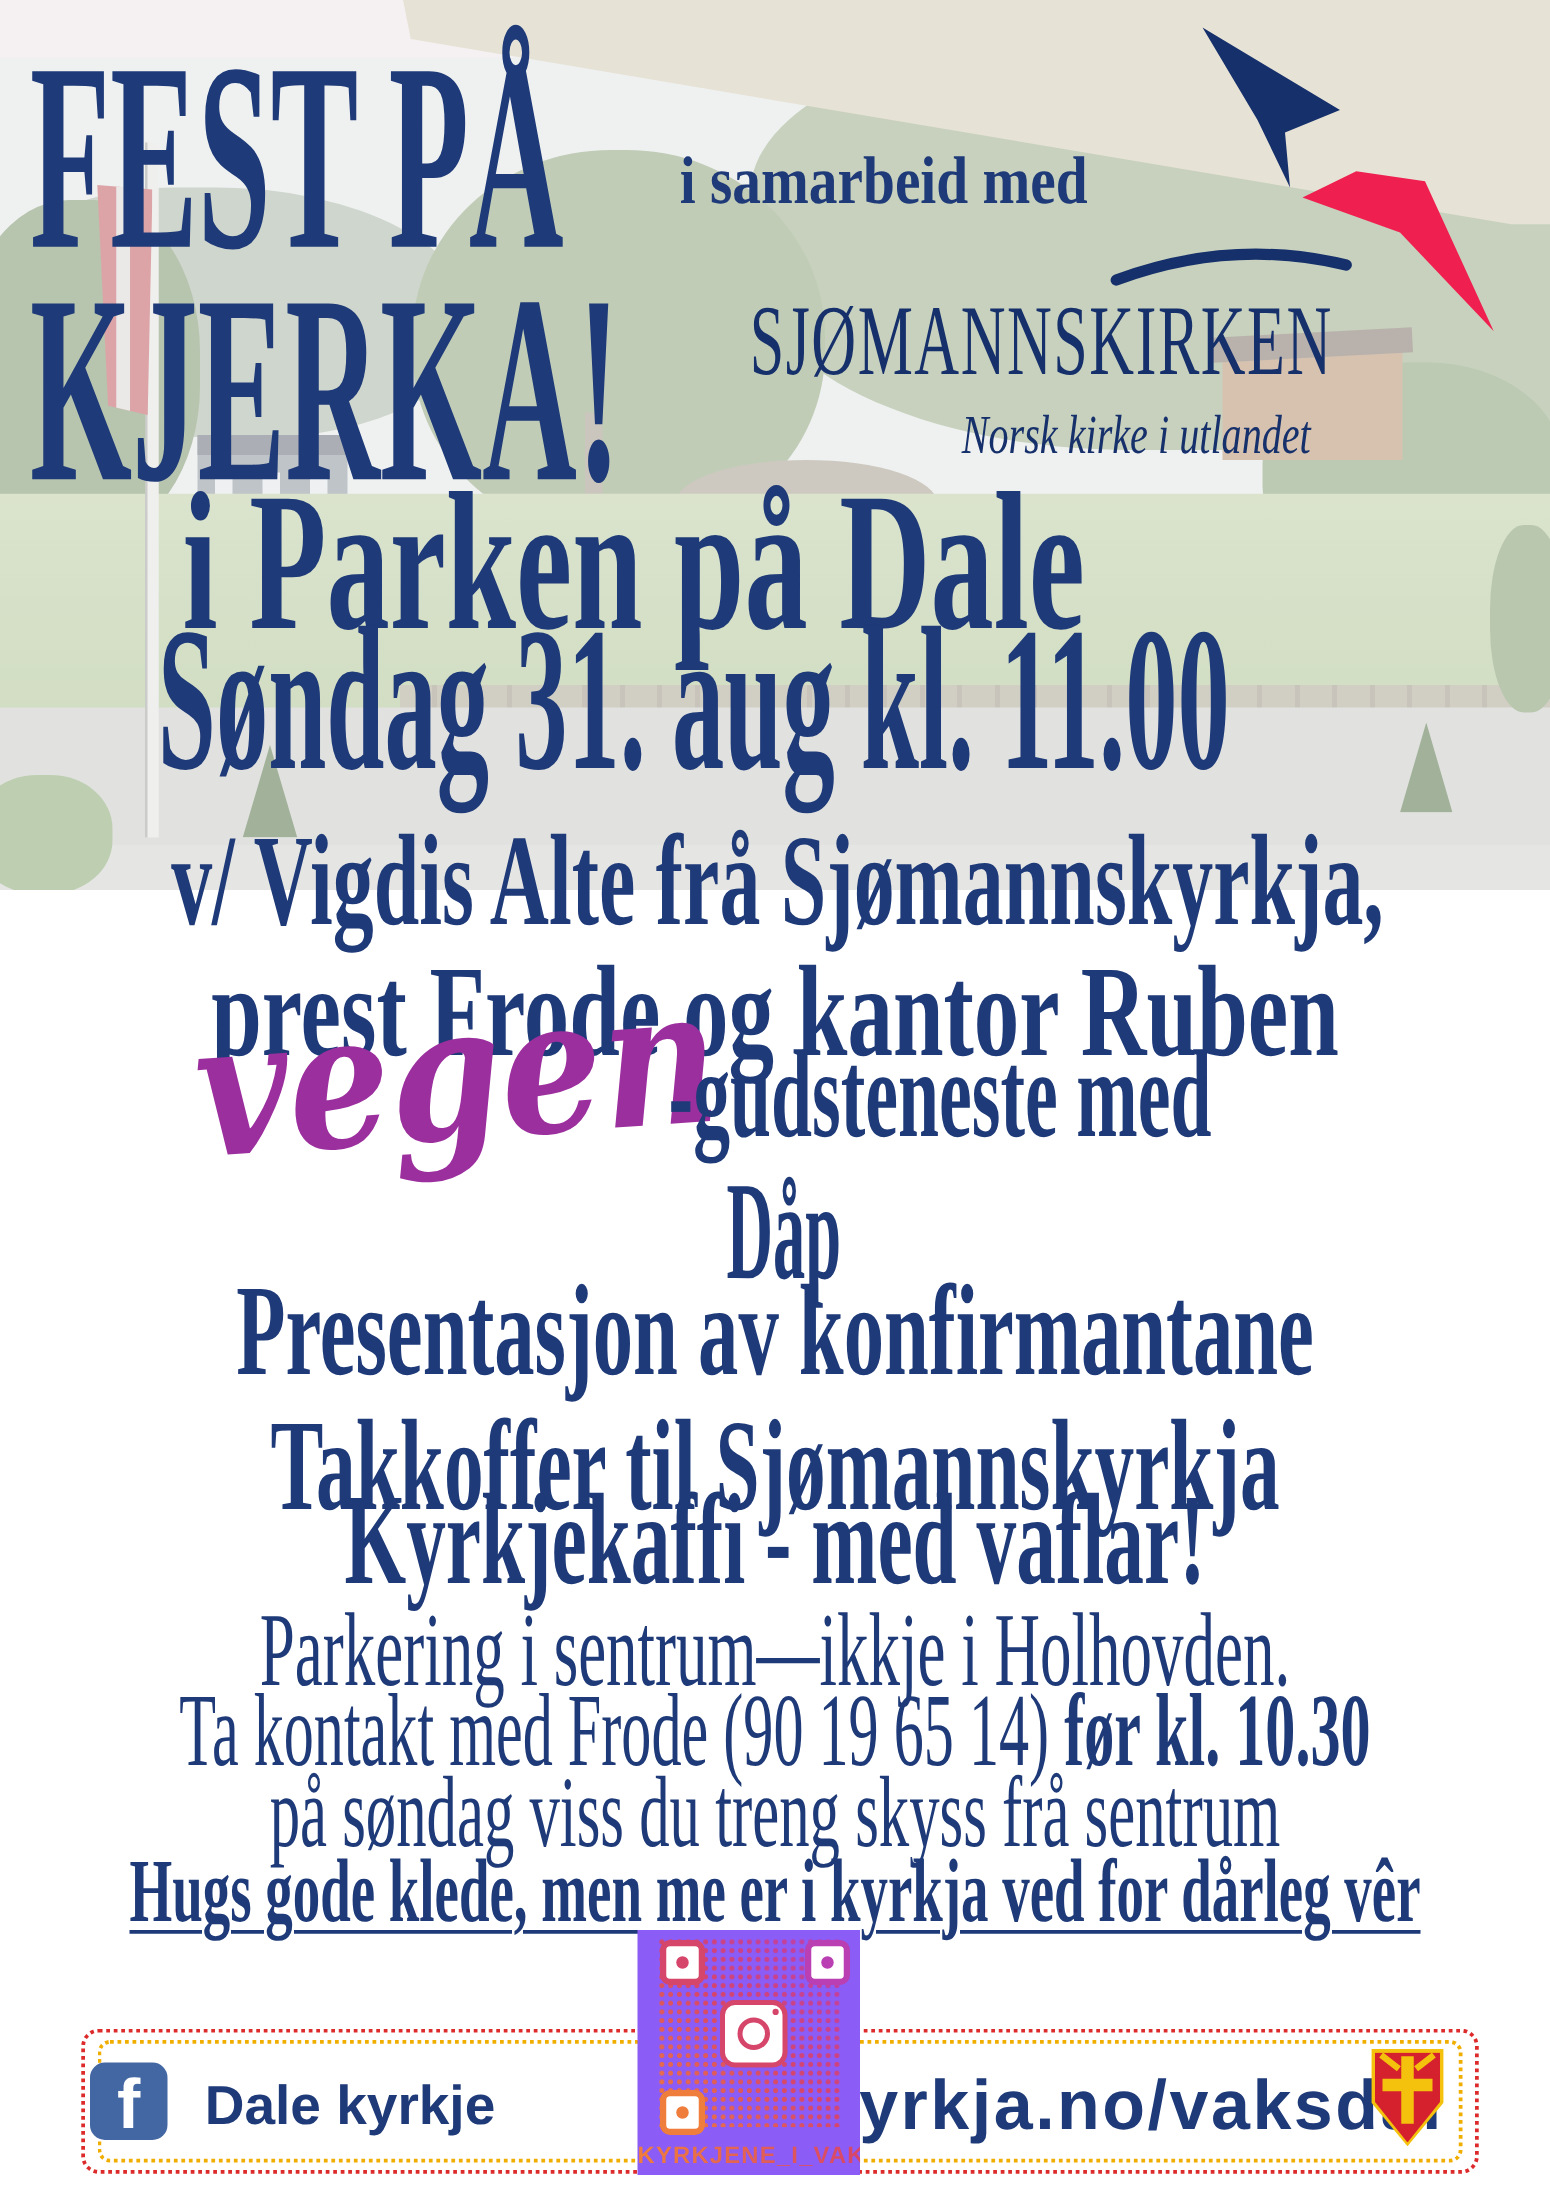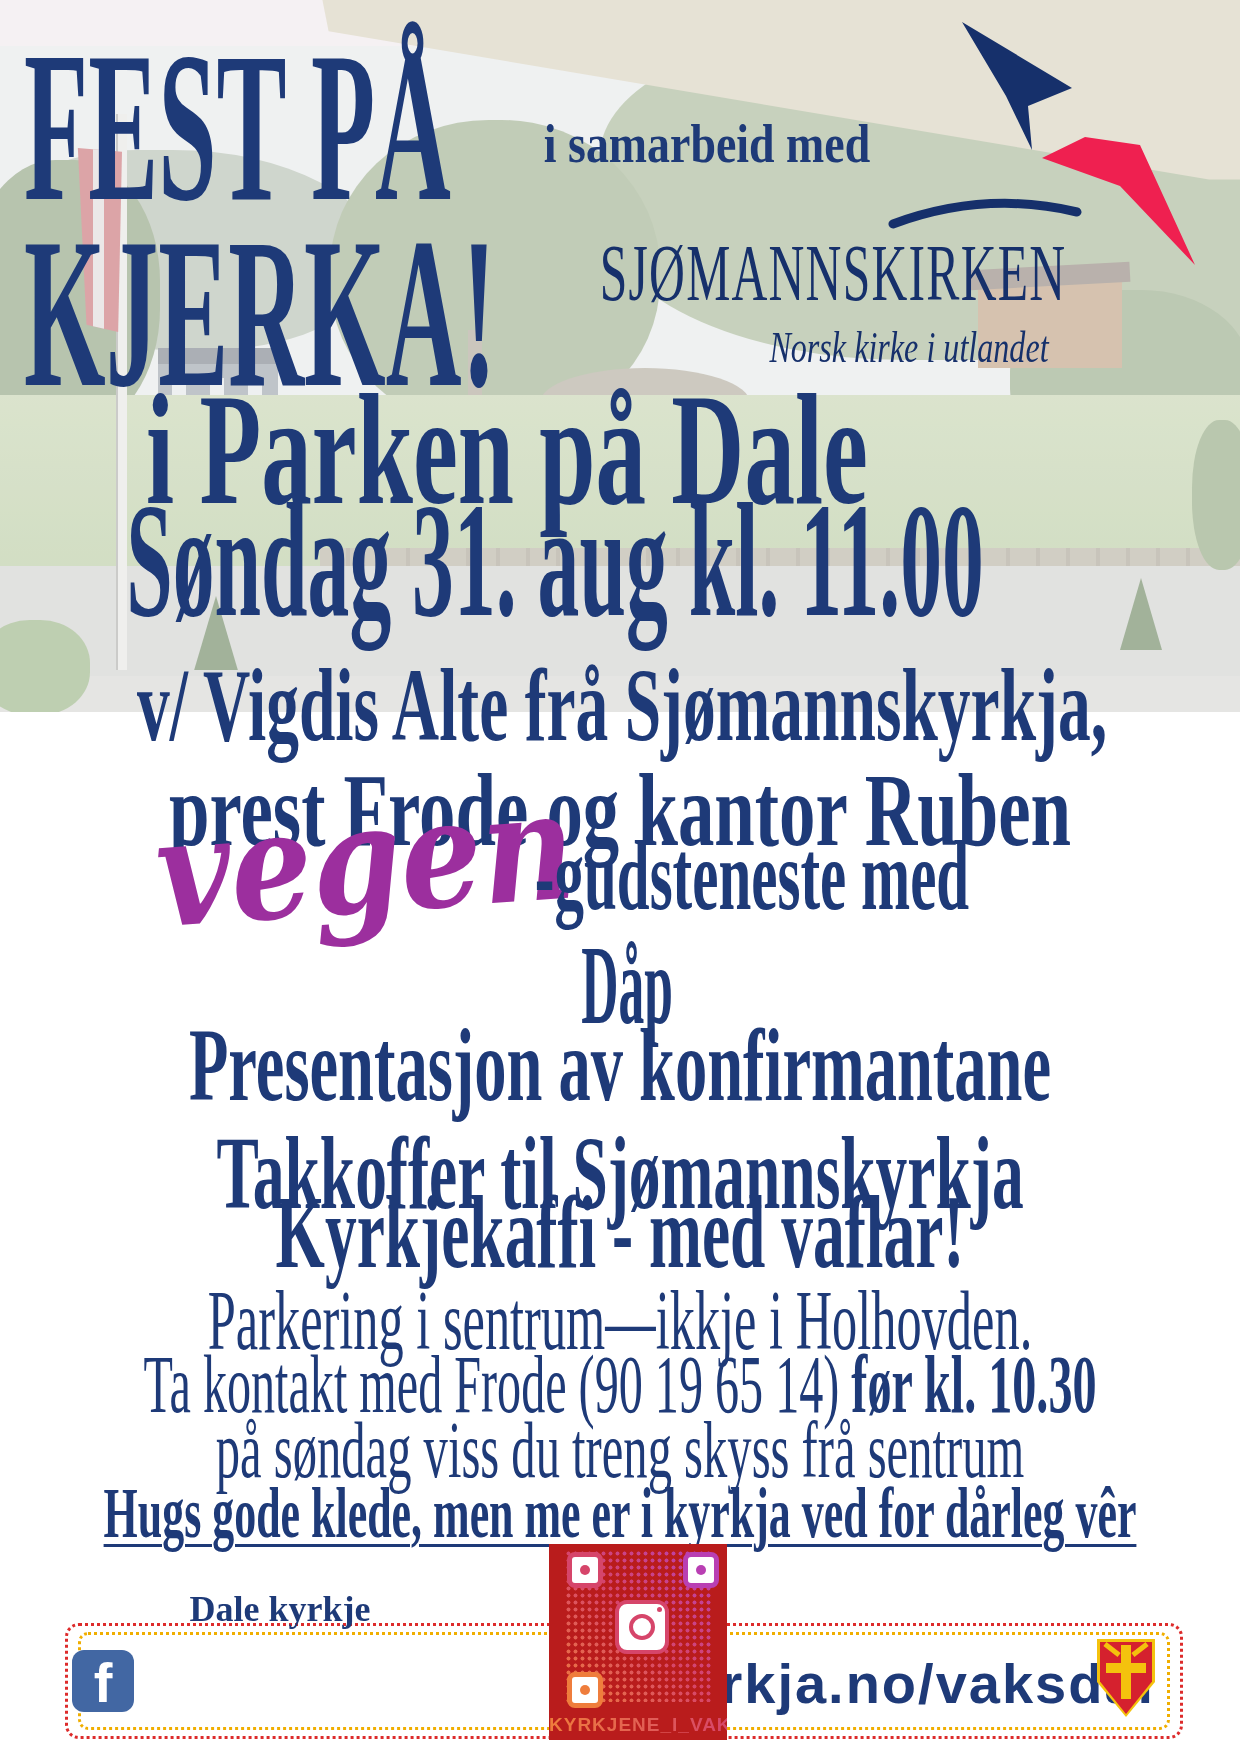--- a/index.html
+++ b/index.html
@@ -45,21 +45,21 @@
   .underlined{text-decoration:underline;text-decoration-thickness:3px;text-underline-offset:7px;}
 
   
   .banner{position:absolute;left:65px;top:1623px;width:1118px;height:116px;}
   .banner .outer{position:absolute;inset:0;border:3px dotted #dd2b2b;border-radius:14px;}
   .banner .inner{position:absolute;left:13px;right:13px;top:9px;bottom:9px;border:3px dotted #f0ae00;border-radius:10px;}
   .fb{position:absolute;left:72px;top:1650px;width:62px;height:62px;background:#4267a3;border-radius:12px;color:#fff;font-family:"Liberation Sans",sans-serif;font-weight:bold;font-size:56px;text-align:center;line-height:66px;}
   .sans-line{position:absolute;white-space:nowrap;line-height:1;font-family:"Liberation Sans",sans-serif;font-weight:bold;color:var(--navy);transform-origin:center top;}
 
   
-  .qr-wrap{position:absolute;left:549px;top:1544px;width:178px;height:196px;background:#b91c1c;text-decoration:underline;}
+  .qr-wrap{position:absolute;left:510px;top:1544px;width:178px;height:196px;background:#8b5cf6;text-decoration:underline;}
   .qr-dots{position:absolute;left:16px;top:6px;width:146px;height:152px;
     background:linear-gradient(225deg,#b93fb3,#d6456a 50%,#ef7d3c);
     -webkit-mask-image:radial-gradient(circle,#000 1.7px,transparent 2.3px);
     -webkit-mask-size:7px 7px;mask-image:radial-gradient(circle,#000 1.7px,transparent 2.3px);mask-size:7px 7px;}
   .finder{position:absolute;width:26px;height:26px;border-radius:8px;background:#fff;}
   .finder i{position:absolute;left:50%;top:50%;width:10px;height:10px;border-radius:50%;transform:translate(-50%,-50%);}
   .f-tl{left:18px;top:8px;border:5px solid #d6456a;}  .f-tl i{background:#d6456a;}
   .f-tr{left:134px;top:8px;border:5px solid #b93fb3;} .f-tr i{background:#b93fb3;}
   .f-bl{left:18px;top:128px;border:5px solid #ef7d3c;} .f-bl i{background:#ef7d3c;}
   .insta{position:absolute;left:66px;top:56px;width:46px;height:46px;background:#fff;border:4px solid #d6456a;border-radius:12px;}
@@ -150,21 +150,21 @@
   </div>
   <div class="nline reg" style="left:620px;top:1410px;font-size:81px;transform:translateX(-50%) scale(0.60,1);">på søndag viss du treng skyss frå sentrum</div>
   <div class="nline underlined" style="left:620px;top:1477px;font-size:72px;transform:translateX(-50%) scale(0.61,1);">Hugs gode klede, men me er i kyrkja ved for dårleg vêr</div>
 
   <div class="banner">
     <div class="outer"></div>
     <div class="inner"></div>
   </div>
 
   <div class="fb">f</div>
-  <div class="sans-line" style="left:280px;top:1591px;font-size:36px;transform:translateX(-50%);font-family:Liberation Serif, serif;">Dale kyrkje</div>
+  <div class="sans-line" style="left:280px;top:1663px;font-size:44px;transform:translateX(-50%);">Dale kyrkje</div>
   <div class="sans-line" style="left:900px;top:1656px;font-size:56px;letter-spacing:2px;transform:translateX(-50%);">Kyrkja.no/vaksdal</div>
 
   <div class="qr-wrap">
     <div class="qr-dots"></div>
     <div class="finder f-tl">
         <i></i>
       </div>
     <div class="finder f-tr">
         <i></i>
       </div>

